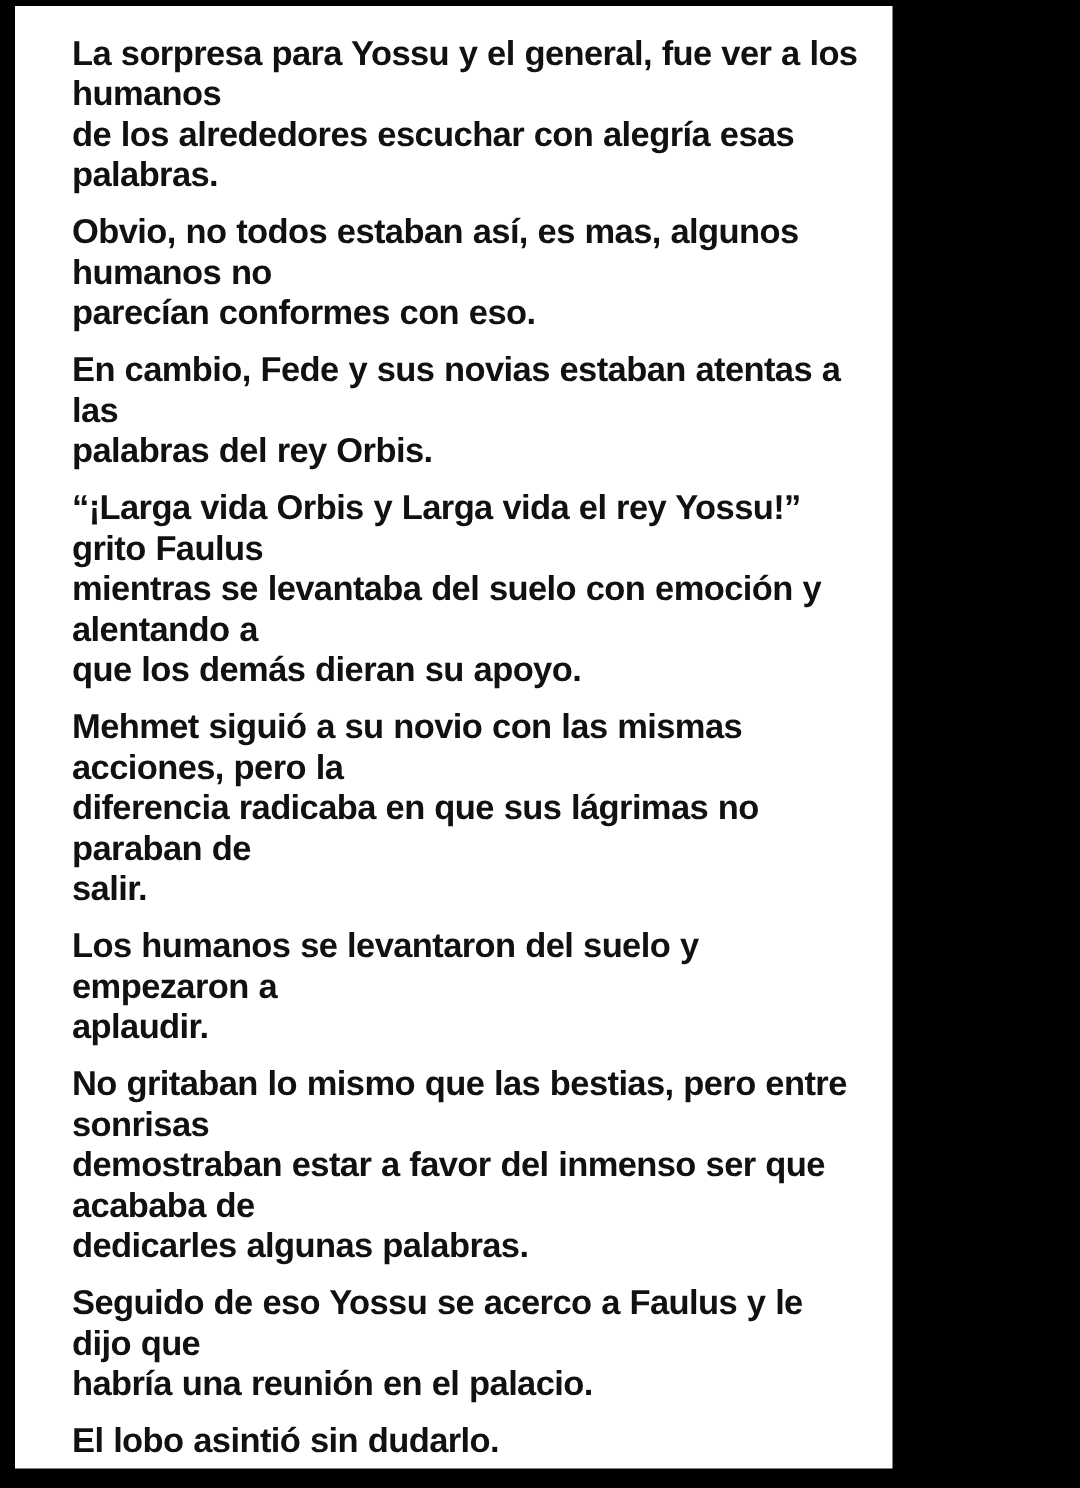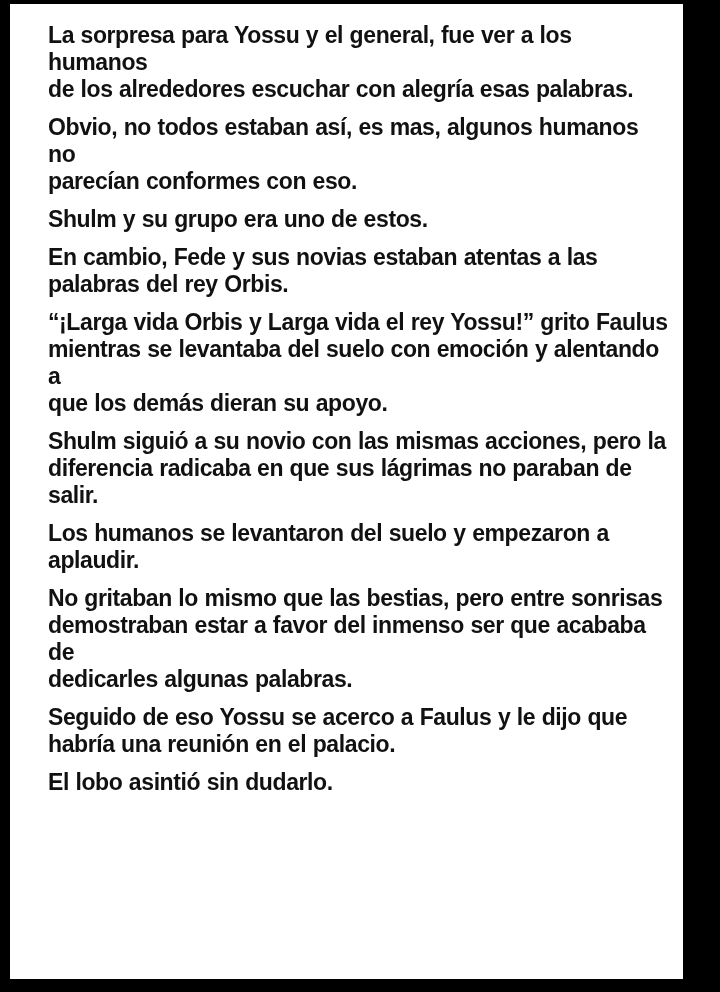--- a/index.html
+++ b/index.html
@@ -11,21 +11,21 @@
     height: 992px;
     background: #000000;
     position: relative;
     overflow: hidden;
     font-family: "Liberation Sans", sans-serif;
   }
   .paper {
     position: absolute;
     left: 10px;
     top: 4px;
-    width: 673px;
+    width: 585px;
     height: 975px;
     background: #ffffff;
     box-sizing: border-box;
     padding: 18px 15px 0 38px;
     overflow: hidden;
   }
   .para {
     margin: 0 0 11px 0;
     font-size: 23px;
     line-height: 27px;
@@ -37,27 +37,26 @@
   }
 </style>
 </head>
 <body>
 
 <div class="paper">
   <p class="para">La sorpresa para Yossu y el general, fue ver a los humanos
 de los alrededores escuchar con alegría esas palabras.</p>
   <p class="para">Obvio, no todos estaban así, es mas, algunos humanos no
 parecían conformes con eso.</p>
-  <p class="para">Shulm y su grupo era uno de estos.</p>
   <p class="para">En cambio, Fede y sus novias estaban atentas a las
 palabras del rey Orbis.</p>
   <p class="para">“¡Larga vida Orbis y Larga vida el rey Yossu!” grito Faulus
 mientras se levantaba del suelo con emoción y alentando a
 que los demás dieran su apoyo.</p>
-  <p class="para">Shulm siguió a su novio con las mismas acciones, pero la
+  <p class="para">Mehmet siguió a su novio con las mismas acciones, pero la
 diferencia radicaba en que sus lágrimas no paraban de
 salir.</p>
   <p class="para">Los humanos se levantaron del suelo y empezaron a
 aplaudir.</p>
   <p class="para">No gritaban lo mismo que las bestias, pero entre sonrisas
 demostraban estar a favor del inmenso ser que acababa de
 dedicarles algunas palabras.</p>
   <p class="para">Seguido de eso Yossu se acerco a Faulus y le dijo que
 habría una reunión en el palacio.</p>
   <p class="para">El lobo asintió sin dudarlo.</p>

